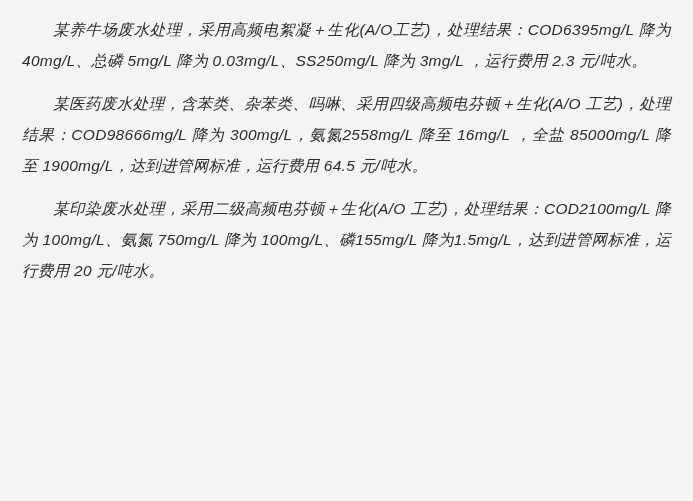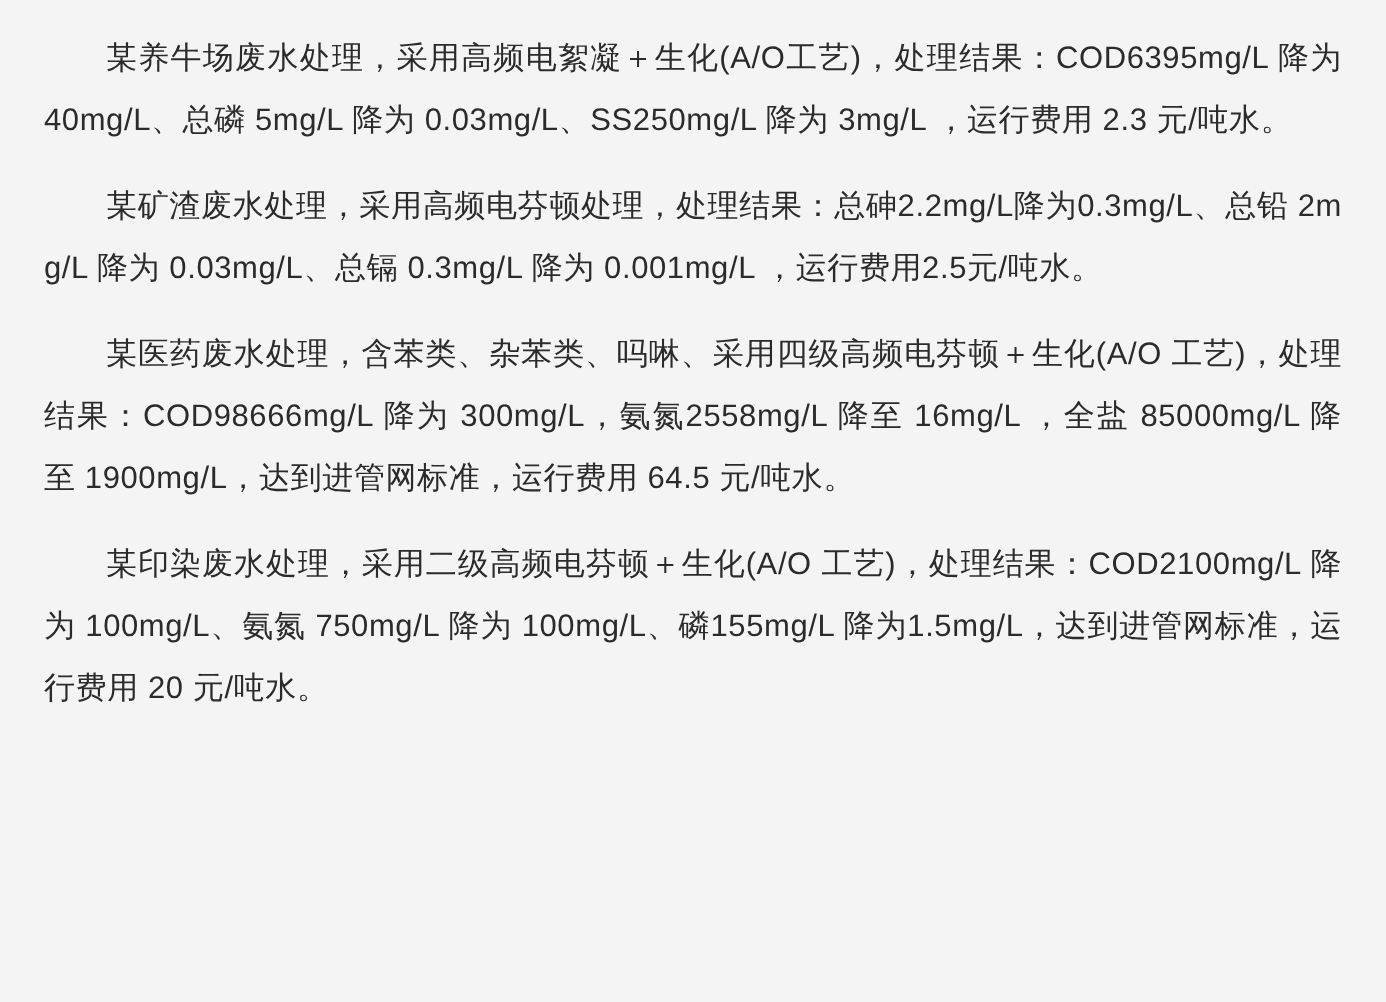--- a/index.html
+++ b/index.html
@@ -13,36 +13,36 @@
     font-family: "Liberation Sans", sans-serif;
     color: #2b2b2b;
     overflow: hidden;
   }
   #doc {
     width: 693px;
     height: 501px;
     box-sizing: border-box;
     padding: 14px 22px 10px 22px;
     background: #f4f4f4;
+    font-style: italic;
   }
   .para {
     font-size: 15.5px;
     line-height: 31px;
     letter-spacing: 0.3px;
     text-indent: 2em;
     margin: 0 0 12px 0;
     text-align: justify;
     word-break: break-all;
     color: #2b2b2b;
   }
   .para:last-child {
     margin-bottom: 0;
   }
 </style>
 </head>
 <body>
 
 <div id="doc">
   <p class="para">某养牛场废水处理，采用高频电絮凝＋生化(A/O工艺)，处理结果：COD6395mg/L 降为 40mg/L、总磷 5mg/L 降为 0.03mg/L、SS250mg/L 降为 3mg/L ，运行费用 2.3 元/吨水。</p>
-  <p class="para">某矿渣废水处理，采用高频电芬顿处理，处理结果：总砷2.2mg/L降为0.3mg/L、总铅 2mg/L 降为 0.03mg/L、总镉 0.3mg/L 降为 0.001mg/L ，运行费用2.5元/吨水。</p>
   <p class="para">某医药废水处理，含苯类、杂苯类、吗啉、采用四级高频电芬顿＋生化(A/O 工艺)，处理结果：COD98666mg/L 降为 300mg/L，氨氮2558mg/L 降至 16mg/L ，全盐 85000mg/L 降至 1900mg/L，达到进管网标准，运行费用 64.5 元/吨水。</p>
   <p class="para">某印染废水处理，采用二级高频电芬顿＋生化(A/O 工艺)，处理结果：COD2100mg/L 降为 100mg/L、氨氮 750mg/L 降为 100mg/L、磷155mg/L 降为1.5mg/L，达到进管网标准，运行费用 20 元/吨水。</p>
 </div>
 
 </body></html>

